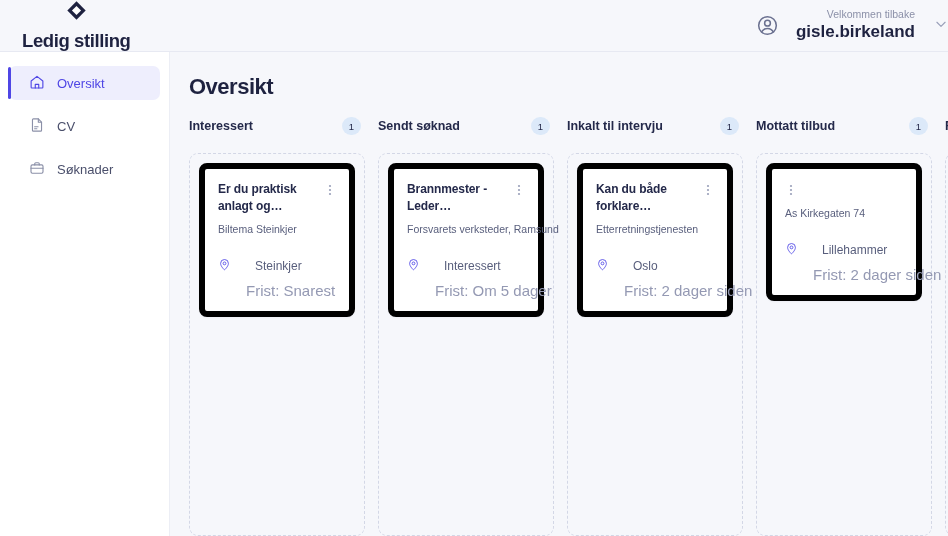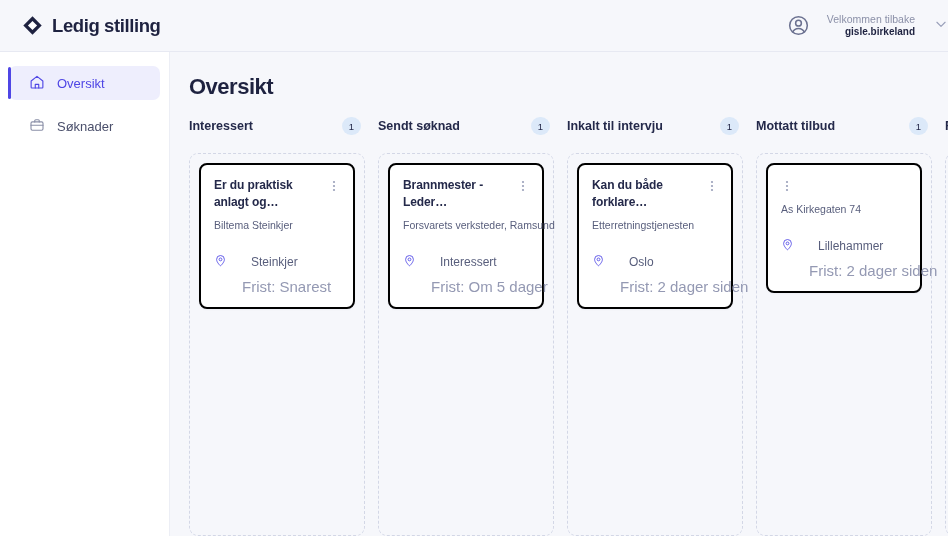--- a/index.html
+++ b/index.html
@@ -16,34 +16,35 @@
   .topbar {
     position: absolute; top: 0; left: 0;
     width: 948px; height: 52px;
     background: #f6f7fb;
     display: flex; align-items: center;
     border-bottom: 1px solid #e7e9f2;
   }
   .brand {
     display: flex; align-items: center; gap: 9px;
     padding-left: 22px;
+    flex-direction: column;
   }
   .brand-icon { width: 21px; height: 21px; display: block; }
   .brand-text {
     font-size: 18.5px; font-weight: 700; color: #1e2240;
     letter-spacing: -0.4px;
   }
   .user-area {
     margin-left: auto; display: flex; align-items: center;
     gap: 17px;  text-align: right;
   }
   .avatar-icon { width: 23px; height: 23px; display: block; }
   .user-meta { display: flex; flex-direction: column; line-height: 1.25; }
   .user-welcome { font-size: 10.5px; color: #8b90a8; }
-  .user-name { font-size: 10px; font-weight: 700; color: #1e2240; }
+  .user-name { font-size: 17px; font-weight: 700; color: #1e2240; }
   .chev { width: 14px; height: 14px; margin-left: 2px; }
 
   
   .sidebar {
     position: absolute; top: 52px; left: 0;
     width: 170px; height: 484px;
     background: #ffffff;
     border-right: 1px solid #eceef5;
     padding-top: 14px;
   }
@@ -112,21 +113,21 @@
   }
   .col-body {
     width: 176px; height: 383px;
     border: 1px dashed #d3d7e6;
     border-radius: 9px;
     padding: 9px;
   }
 
   .card {
     background: #ffffff;
-    border: 2px solid #000000;
+    border: 6px solid #000000;
     border-radius: 8px;
     padding: 12px 13px 12px 13px;
     box-shadow: 0 1px 2px rgba(30,34,64,0.04);
     cursor: pointer;
   }
   .card-top { display: flex; align-items: flex-start; gap: 6px; }
   .card-title {
     font-size: 12px; font-weight: 700; color: #24294a;
     line-height: 1.38; letter-spacing: -0.1px;
     flex: 1 1 auto;
@@ -194,20 +195,30 @@
     <div class="nav-item active">
       <span>
         <svg class="nav-icon" viewBox="0 0 24 24" fill="none" stroke="#4f46e5" stroke-width="1.7" stroke-linecap="round" stroke-linejoin="round">
           <path d="M3.2 10.4 12 3.6l8.8 6.8V20a1 1 0 0 1-1 1H4.2a1 1 0 0 1-1-1z"></path>
           <path d="M9.4 21v-5.4h5.2V21"></path>
         </svg>
       </span>
       <span class="nav-label">Oversikt</span>
     </div>
 
+    <div class="nav-item">
+      <span>
+        <svg class="nav-icon" viewBox="0 0 24 24" fill="none" stroke="#8b90a8" stroke-width="1.7" stroke-linecap="round" stroke-linejoin="round">
+          <path d="M14 2.8H6.6a1.4 1.4 0 0 0-1.4 1.4v15.6a1.4 1.4 0 0 0 1.4 1.4h10.8a1.4 1.4 0 0 0 1.4-1.4V7.8z"></path>
+          <path d="M14 2.8V7.8h4.8"></path>
+          <path d="M8.4 14.6h5.2M8.4 17.6h3.4"></path>
+        </svg>
+      </span>
+      <span class="nav-label">CV</span>
+    </div>
 
     <div class="nav-item">
       <span>
         <svg class="nav-icon" viewBox="0 0 24 24" fill="none" stroke="#8b90a8" stroke-width="1.7" stroke-linecap="round" stroke-linejoin="round">
           <rect x="3" y="7.4" width="18" height="12.4" rx="2"></rect>
           <path d="M8.6 7.4V5.8a1.6 1.6 0 0 1 1.6-1.6h3.6a1.6 1.6 0 0 1 1.6 1.6v1.6"></path>
           <path d="M3 12.4h18"></path>
         </svg>
       </span>
       <span class="nav-label">Søknader</span>

